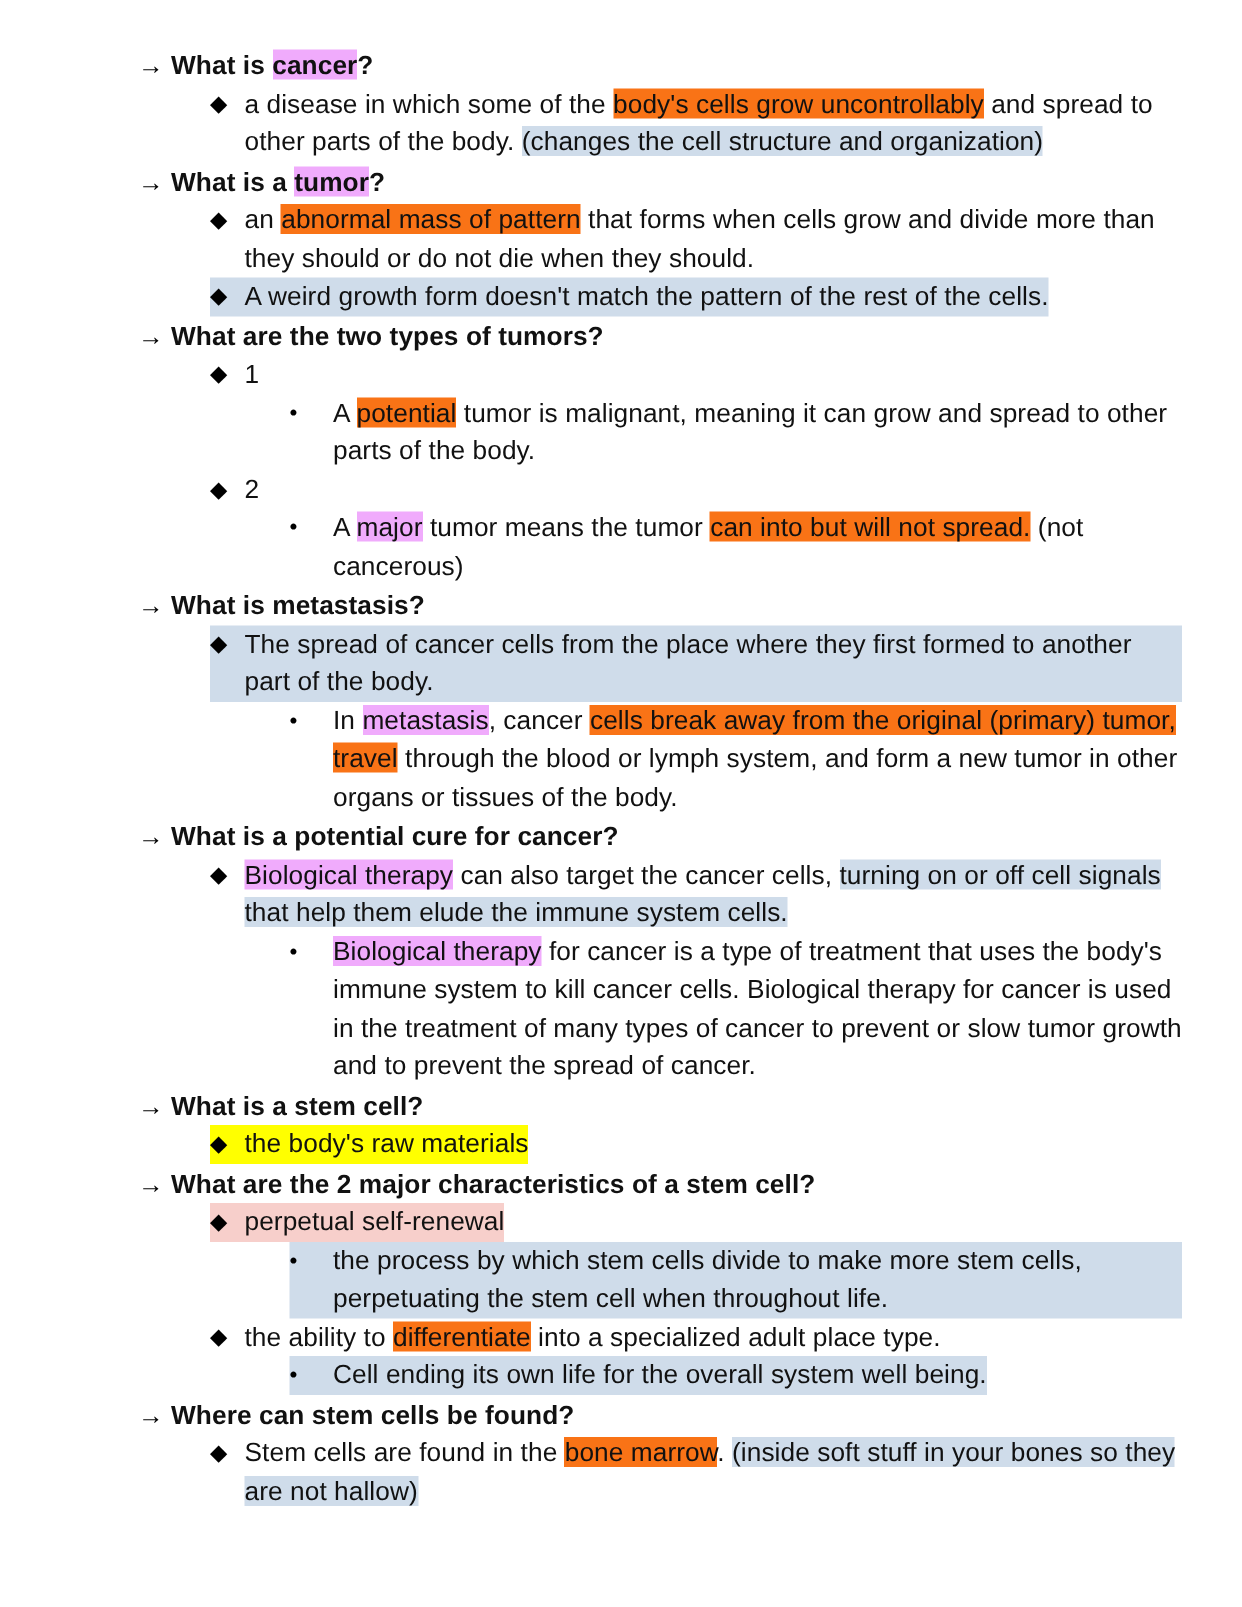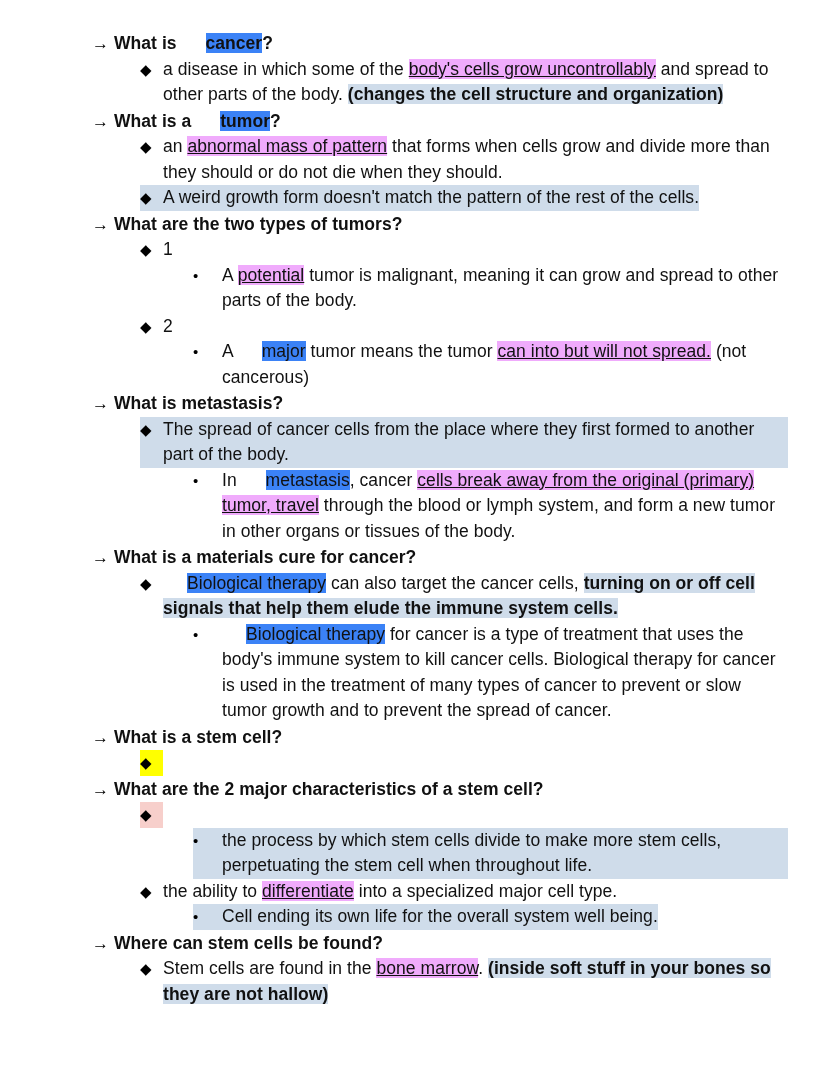--- a/index.html
+++ b/index.html
@@ -70,23 +70,23 @@
   }
 
   .marker { color: #000; user-select: none; }
 
   .body {
     flex: 1 1 auto;
     min-width: 0;
   }
 
   
-  .hl-y  { background: #f0abfc; text-decoration: underline; }
-  .hl-p  { background: #3b82f6; margin-left: 24px; }
-  .hl-b  { background: #cfdcea; font-weight: bold; }
+  .hl-y  { background: #f97316; }
+  .hl-p  { background: #f0abfc; }
+  .hl-b  { background: #cfdcea; }
 
   
   .line-b  { background: #cfdcea; }
   .line-y  { background: #ffff00; }
   .line-p  { background: #f7cfcb; }
 
   .line-b .marker, .line-y .marker, .line-p .marker { background: transparent; }
 
   .row.shrink { display: inline-flex; }
   .rowwrap { display: block; }
@@ -166,21 +166,21 @@
         </div></div>
       <div class="rowwrap">
         <div class="row lvl3">
           <span class="marker">•</span>
           <span class="body"><span>In </span><span class="hl-p">metastasis</span><span>, cancer </span><span class="hl-y">cells break away from the original (primary) tumor, travel</span><span> through the blood or lymph system, and form a new tumor in other organs or tissues of the body.</span></span>
         </div>
       </div>
       <div class="rowwrap">
         <div class="row lvl1">
           <span class="marker">→</span>
-          <span class="body"><span>What is a materials cure for cancer?</span></span>
+          <span class="body"><span>What is a potential cure for cancer?</span></span>
         </div>
       </div>
       <div class="rowwrap">
         <div class="row lvl2">
           <span class="marker">◆</span>
           <span class="body"><span class="hl-p">Biological therapy</span><span> can also target the cancer cells, </span><span class="hl-b">turning on or off cell signals that help them elude the immune system cells.</span></span>
         </div>
       </div>
       <div class="rowwrap">
         <div class="row lvl3">
@@ -189,38 +189,40 @@
         </div>
       </div>
       <div class="rowwrap">
         <div class="row lvl1">
           <span class="marker">→</span>
           <span class="body"><span>What is a stem cell?</span></span>
         </div>
       </div>
       <div class="rowwrap"><div class="row lvl2 line-y shrink">
           <span class="marker">◆</span>
+          <span class="body"><span>the body's raw materials</span></span>
         </div></div>
       <div class="rowwrap">
         <div class="row lvl1">
           <span class="marker">→</span>
           <span class="body"><span>What are the 2 major characteristics of a stem cell?</span></span>
         </div>
       </div>
       <div class="rowwrap"><div class="row lvl2 line-p shrink">
           <span class="marker">◆</span>
+          <span class="body"><span>perpetual self-renewal</span></span>
         </div></div>
       <div class="rowwrap"><div class="row lvl3 line-b shrink">
           <span class="marker">•</span>
           <span class="body"><span>the process by which stem cells divide to make more stem cells, perpetuating the stem cell when throughout life.</span></span>
         </div></div>
       <div class="rowwrap">
         <div class="row lvl2">
           <span class="marker">◆</span>
-          <span class="body"><span>the ability to </span><span class="hl-y">differentiate</span><span> into a specialized major cell type.</span></span>
+          <span class="body"><span>the ability to </span><span class="hl-y">differentiate</span><span> into a specialized adult place type.</span></span>
         </div>
       </div>
       <div class="rowwrap"><div class="row lvl3 line-b shrink">
           <span class="marker">•</span>
           <span class="body"><span>Cell ending its own life for the overall system well being.</span></span>
         </div></div>
       <div class="rowwrap">
         <div class="row lvl1">
           <span class="marker">→</span>
           <span class="body"><span>Where can stem cells be found?</span></span>

